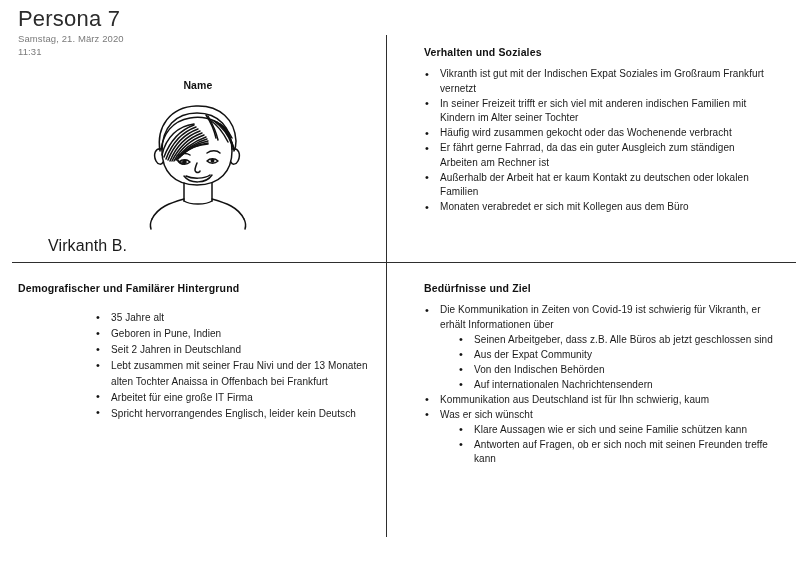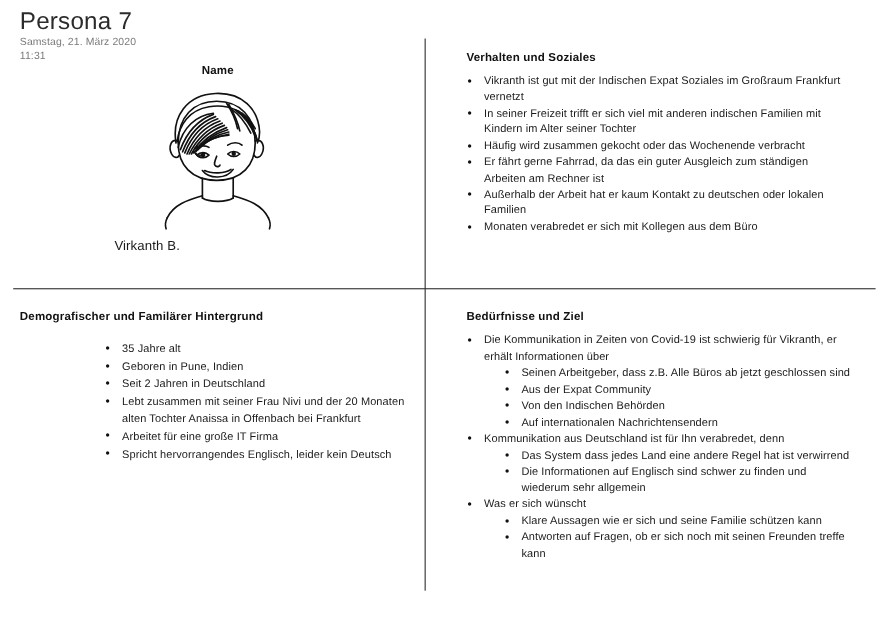--- a/index.html
+++ b/index.html
@@ -65,39 +65,39 @@
   #quad-bot-left   { left: 0px;   top: 272px; width: 386px; height: 297px; }
   #quad-bot-right  { left: 400px; top: 272px; width: 406px; height: 297px; }
 
   .section-heading {
     font-size: 10.5px;
     font-weight: bold;
     color: #111;
     letter-spacing: 0.15px;
     margin: 0;
   }
-  #quad-top-left .section-heading { text-align: center; padding-left: 10px; margin-top: 2px; }
+  #quad-top-left .section-heading { text-align: center; padding-left: 10px; margin-top: 23px; }
   #quad-bot-left .section-heading { text-align: left; padding-left: 18px; margin-top: 10px; }
   #quad-top-right .section-heading { margin-left: 24px; margin-top: 6px; }
   #quad-bot-right .section-heading { margin-left: 24px; margin-top: 10px; }
 
   
   #avatar-wrap {
     width: 100%;
     display: flex;
     justify-content: center;
     margin-top: 2px;
   }
   #avatar-wrap svg { display: block; margin-left: 8px; }
 
   #persona-name {
-    font-size: 12px;
+    font-size: 16px;
     color: #1a1a1a;
     margin-top: 4px;
-    padding-left: 104px;
+    padding-left: 48px;
     letter-spacing: 0.1px;
   }
 
   
   ul.bullets {
     list-style: none;
     margin: 0;
     padding: 0;
   }
   ul.bullets > li {
@@ -221,37 +221,34 @@
       <li><span>Monaten verabredet er sich mit Kollegen aus dem Büro</span></li>
     </ul>
 </div>
 
 <div class="quadrant" id="quad-bot-left">
   <div class="section-heading">Demografischer und Familärer Hintergrund</div>
   <ul class="bullets" id="list-bot-left">
       <li><span>35 Jahre alt</span></li>
       <li><span>Geboren in Pune, Indien</span></li>
       <li><span>Seit 2 Jahren in Deutschland</span></li>
-      <li><span>Lebt zusammen mit seiner Frau Nivi und der 20 Monaten alten Tochter Anaissa in Offenbach bei Frankfurt</span></li>
+      <li><span>Lebt zusammen mit seiner Frau Nivi und der 13 Monaten alten Tochter Anaissa in Offenbach bei Frankfurt</span></li>
       <li><span>Arbeitet für eine große IT Firma</span></li>
       <li><span>Spricht hervorrangendes Englisch, leider kein Deutsch</span></li>
     </ul>
 </div>
 
 <div class="quadrant" id="quad-bot-right">
   <div class="section-heading">Bedürfnisse und Ziel</div>
   <ul class="bullets" id="list-bot-right">
       <li><span>Die Kommunikation in Zeiten von Covid-19 ist schwierig für Vikranth, er erhält Informationen über</span><ul class="bullets">
           <li><span>Seinen Arbeitgeber, dass z.B. Alle Büros ab jetzt geschlossen sind</span></li>
           <li><span>Aus der Expat Community</span></li>
           <li><span>Von den Indischen Behörden</span></li>
           <li><span>Auf internationalen Nachrichtensendern</span></li>
         </ul></li>
-      <li><span>Kommunikation aus Deutschland ist für Ihn verabredet, denn</span><ul class="bullets">
-          <li><span>Das System dass jedes Land eine andere Regel hat ist verwirrend</span></li>
-          <li><span>Die Informationen auf Englisch sind schwer zu finden und wiederum sehr allgemein</span></li>
-        </ul></li>
+      <li><span>Kommunikation aus Deutschland ist für Ihn schwierig, kaum</span></li>
       <li><span>Was er sich wünscht</span><ul class="bullets">
           <li><span>Klare Aussagen wie er sich und seine Familie schützen kann</span></li>
           <li><span>Antworten auf Fragen, ob er sich noch mit seinen Freunden treffe kann</span></li>
         </ul></li>
     </ul>
 </div>
 
 </body></html>

